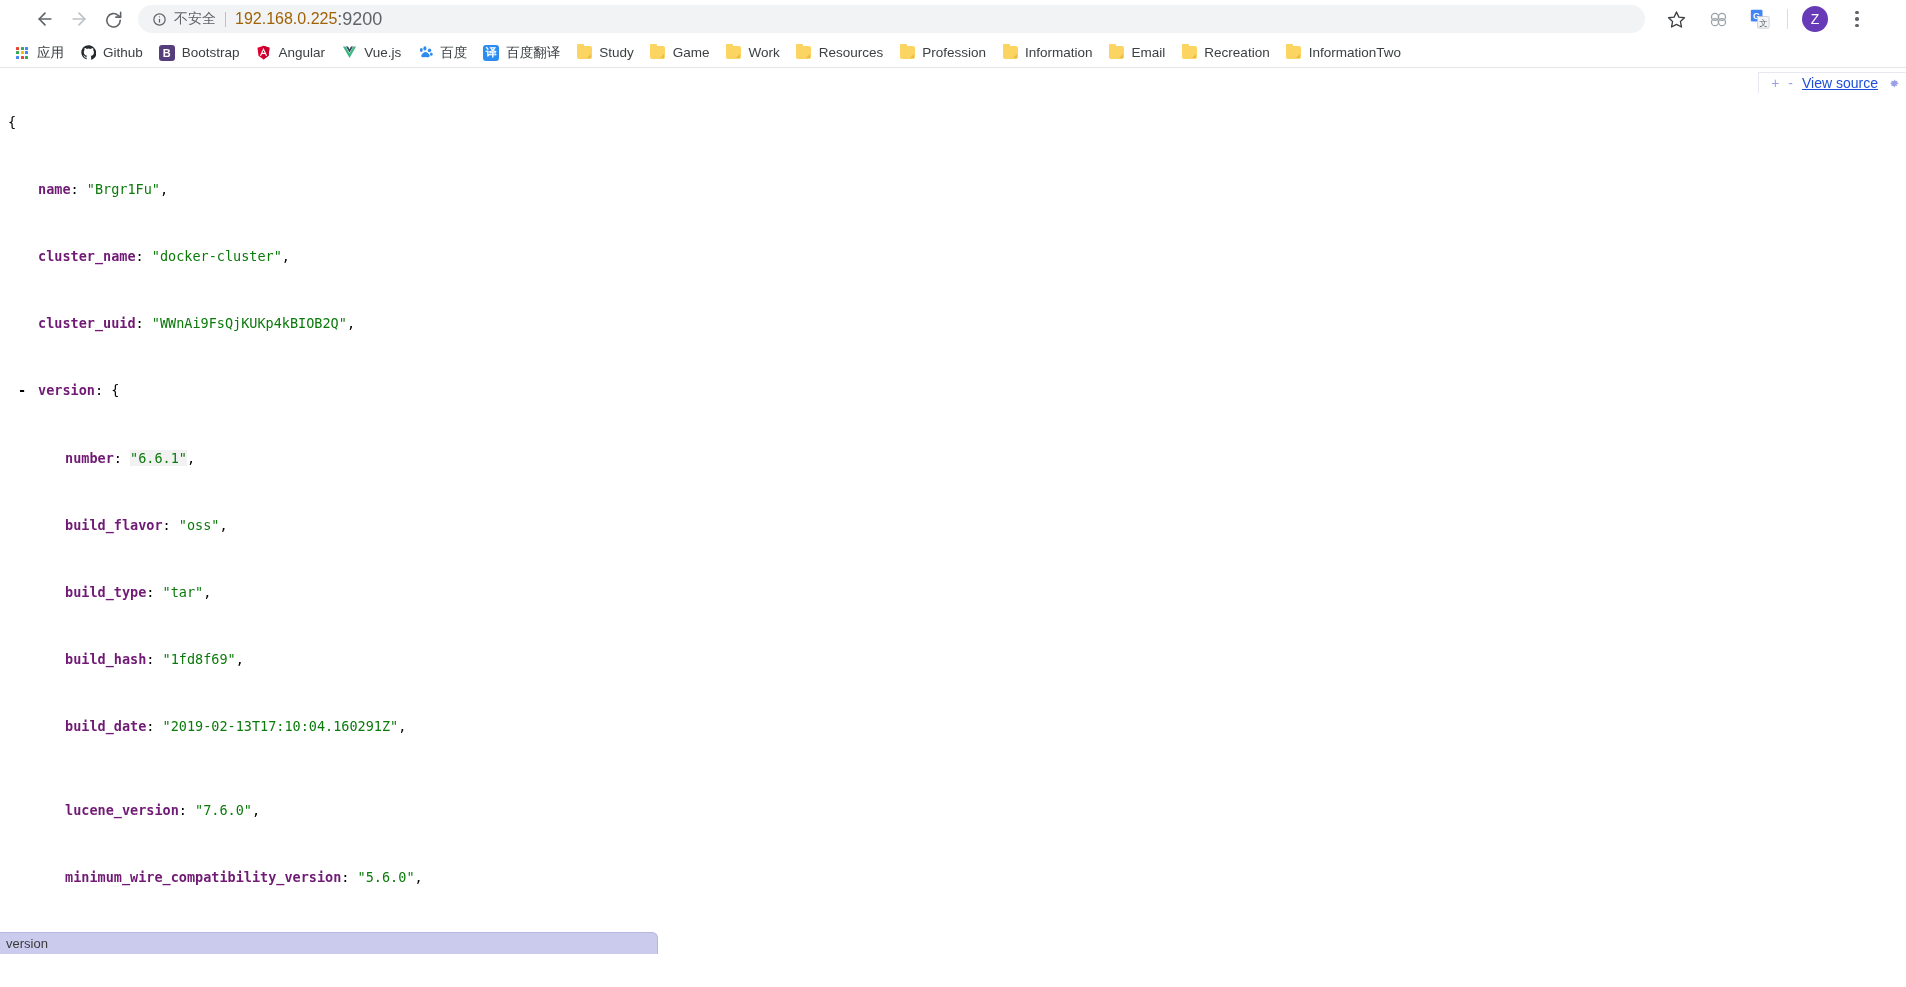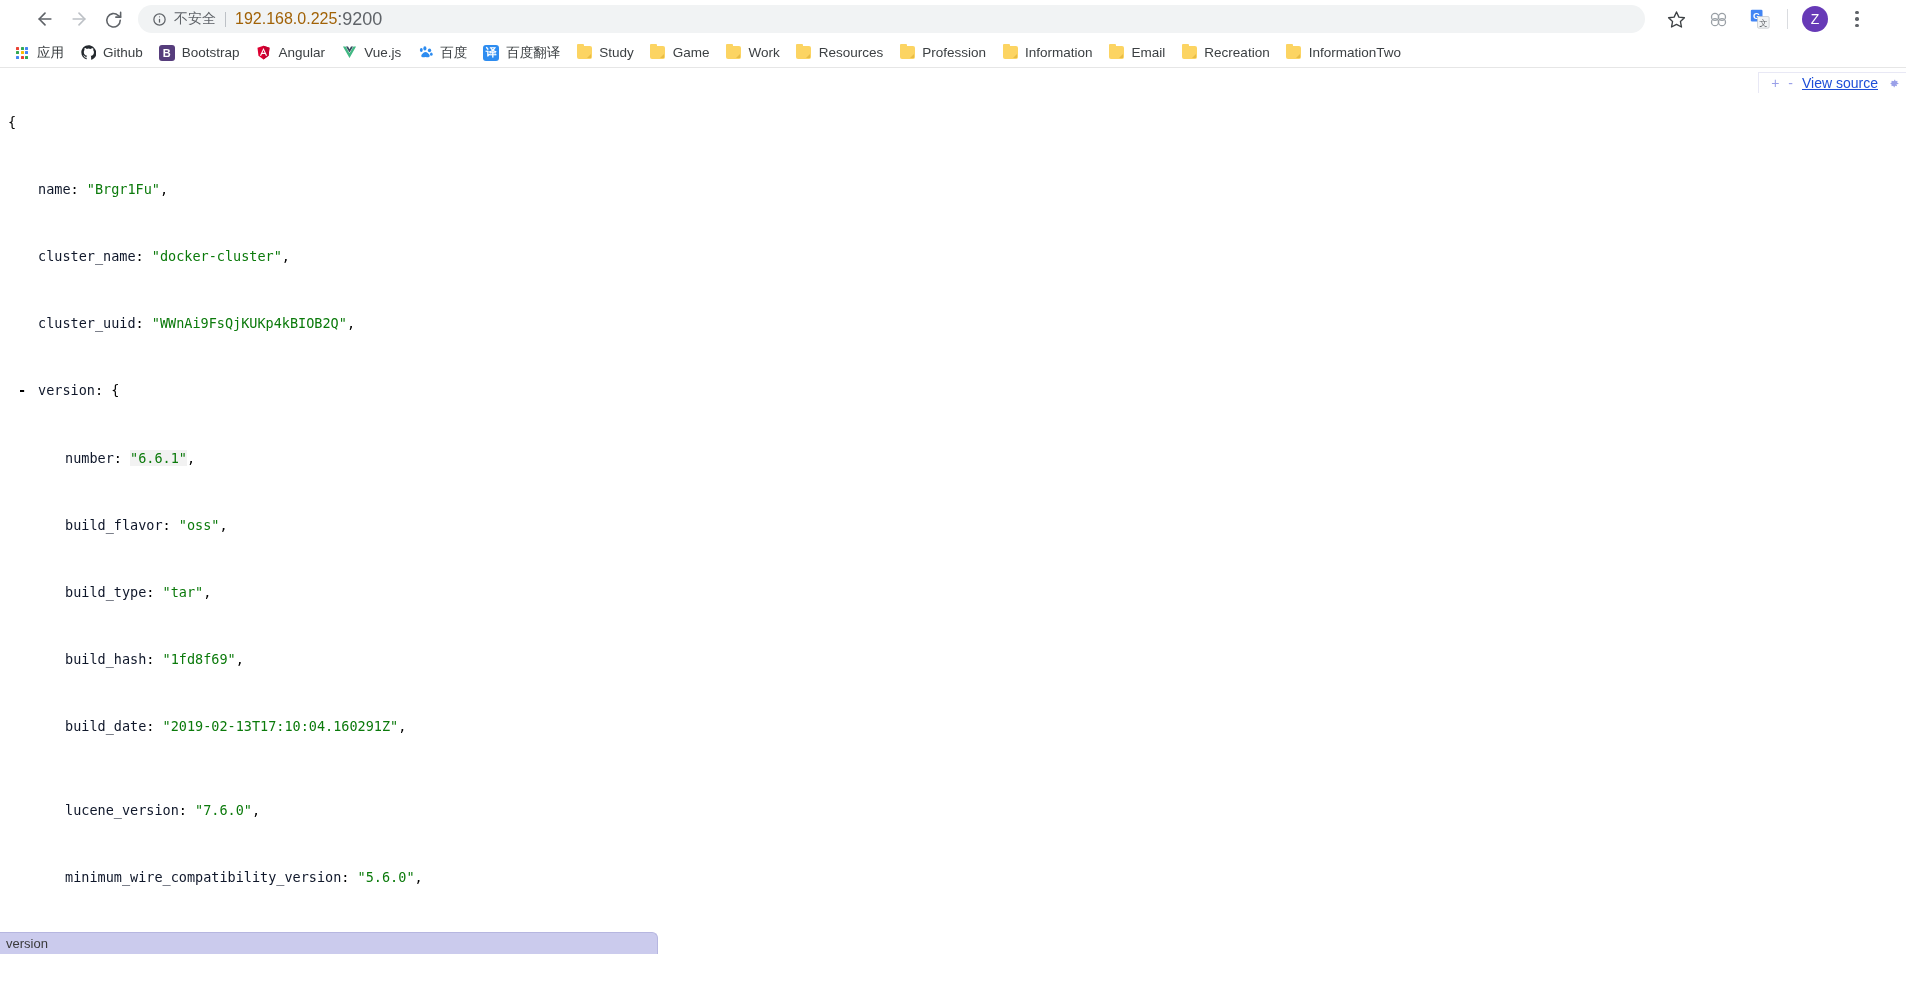--- a/index.html
+++ b/index.html
@@ -147,21 +147,21 @@
 
   .json {
     font-family: "DejaVu Sans Mono", "Liberation Mono", monospace;
     font-size: 13.5px;
     line-height: 16.8px;
     padding: 12px 0 0 8px;
     color: #000;
     white-space: pre;
   }
   .json .ln { display: block; position: relative; }
-  .json .key { font-weight: 400; color: #0f172a; }
+  .json .key { font-weight: 700; color: #701a75; }
   .json .str { color: #0b7a0b; }
   .json .bool { color: #a52a2a; }
   .json .punc { color: #000; }
   .json .fold {
     position: absolute;
     left: 10px;
     color: #000;
     font-weight: 700;
   }
   .json .hl { background: #f2f2f2; }

